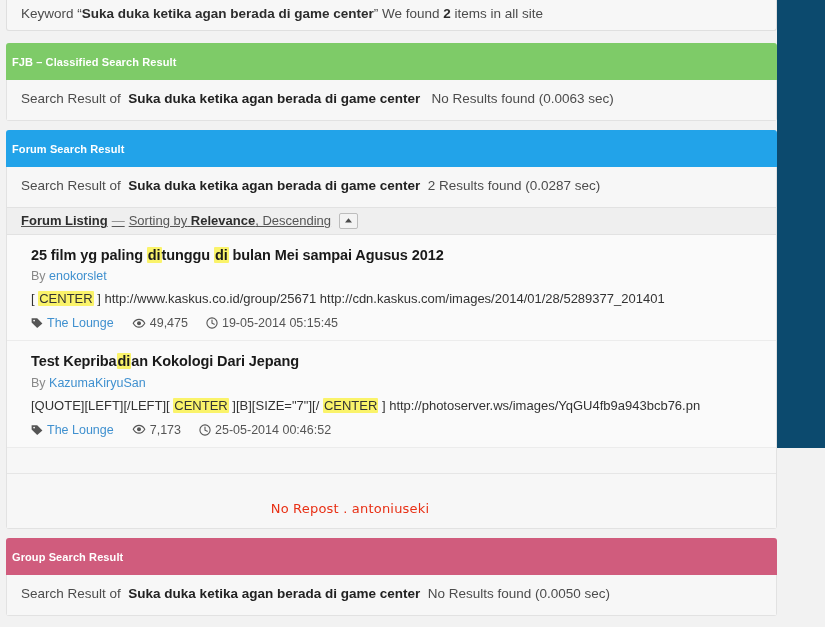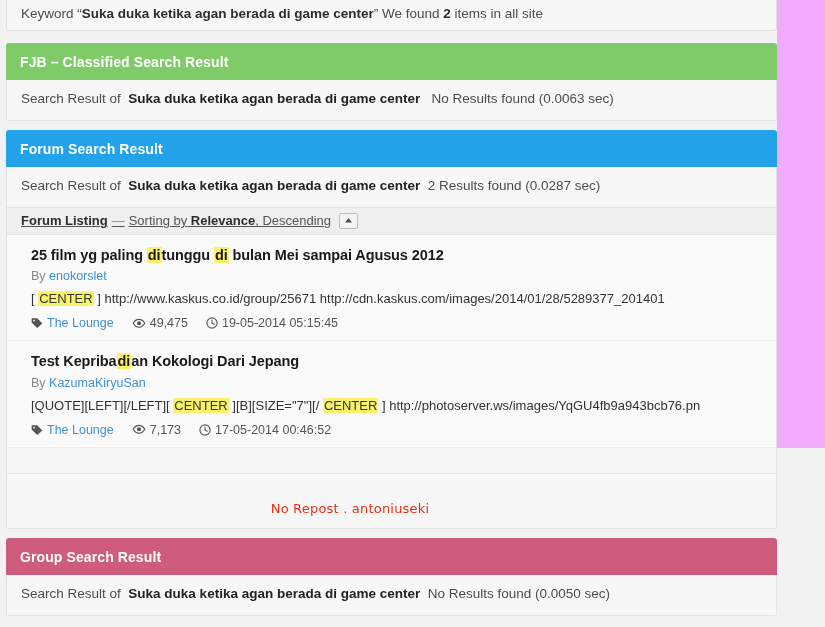--- a/index.html
+++ b/index.html
@@ -12,21 +12,21 @@
     overflow: hidden;
     background: #f2f2f2;
     font-family: "Liberation Sans", sans-serif;
     -webkit-font-smoothing: antialiased;
   }
 
   .page {
     position: relative;
     width: 825px;
     height: 448px;
-    background: #f0abfc;
+    background: #0c4a6e;
   }
 
   
   .column {
     position: absolute;
     left: 0;
     top: 0;
     width: 777px;
     height: 627px;
     background: #f2f2f2;
@@ -58,23 +58,23 @@
     left: 6px;
     width: 771px;
     border-radius: 3px;
     overflow: hidden;
   }
 
   .panel-head {
     height: 37px;
     display: flex;
     align-items: center;
-    padding: 0 14px;
+    padding: 0 6px;
     color: #ffffff;
-    font-size: 14px;
+    font-size: 11px;
     font-weight: bold;
     letter-spacing: .1px;
   }
 
   .panel-body {
     background: #f7f7f7;
     border: 1px solid #e2e2e2;
     border-top: none;
   }
 
@@ -365,21 +365,21 @@
                   </span>
                   <span class="meta-text">7,173</span>
                 </span>
                 <span class="meta-group meta-time">
                   <span class="ico">
                     <svg width="12" height="12" viewBox="0 0 12 12">
                       <circle cx="6" cy="6" r="5.1" fill="none" stroke="#555" stroke-width="1.1"></circle>
                       <path d="M6 3.1 L6 6.2 L8.3 7.3" fill="none" stroke="#555" stroke-width="1.1" stroke-linecap="round"></path>
                     </svg>
                   </span>
-                  <span class="meta-text">17-05-2014 00:46:52</span>
+                  <span class="meta-text">25-05-2014 00:46:52</span>
                 </span>
               </div>
             </div>
           </div>
 
         <div class="results-spacer"></div>
 
         <div class="panel-footer">
           <div class="watermark" style="color: rgb(232, 48, 21);">No Repost . antoniuseki</div>
         </div>

